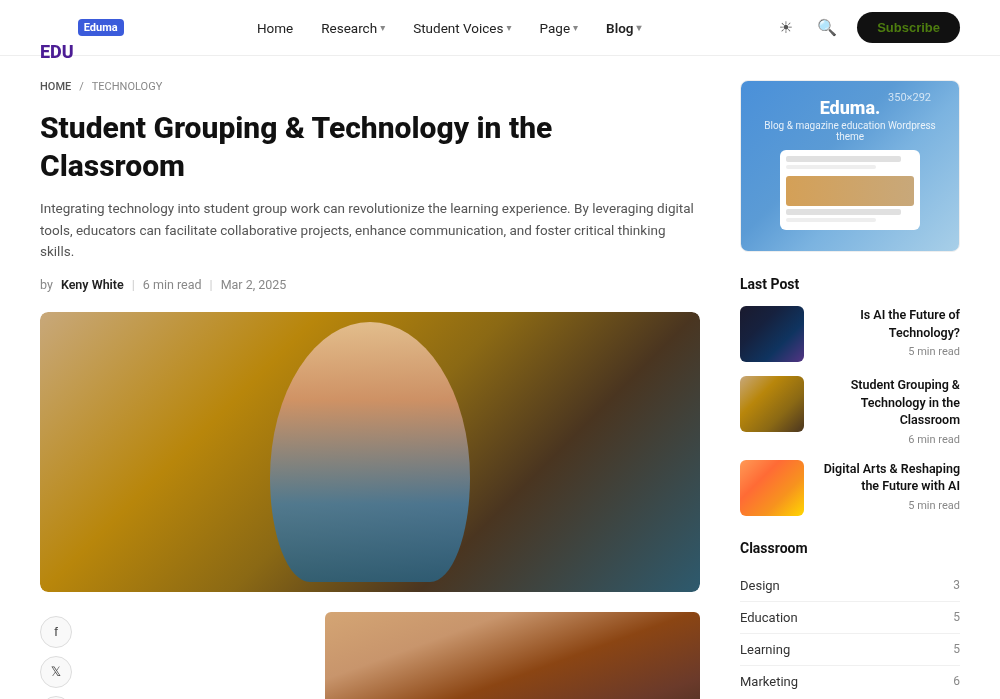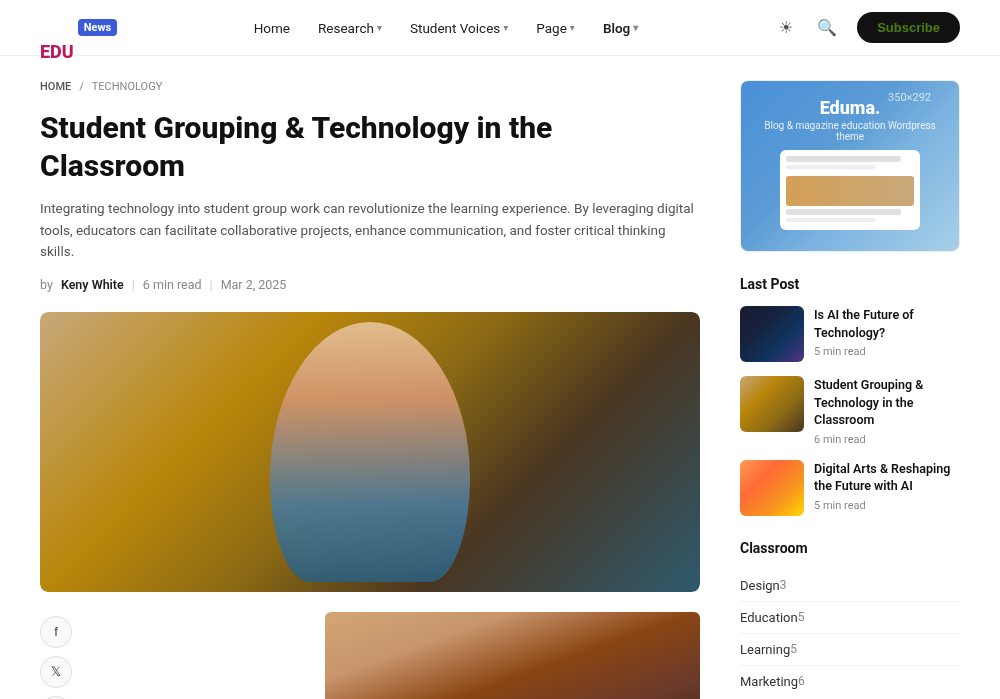--- a/index.html
+++ b/index.html
@@ -1,21 +1,21 @@
 <!DOCTYPE html>
 <html><head>
   <meta charset="utf-8">
   <style>
     * { box-sizing: border-box; margin: 0; padding: 0; }
     body { font-family: -apple-system, BlinkMacSystemFont, 'Segoe UI', Roboto, sans-serif; background: #fff; color: #222; font-size: 14px; }
 
     
     .header { display: flex; align-items: center; justify-content: space-between; padding: 0 40px; height: 56px; border-bottom: 1px solid #eee; }
     .logo { display: flex; align-items: center; gap: 4px; font-weight: 700; font-size: 18px; }
-    .logo-edu { color: #be185d; font-weight: 800; margin-top: 48px; }
+    .logo-edu { color: #4c1d95; font-weight: 800; margin-top: 48px; }
     .logo-badge { background: #3b5bdb; color: #fff; font-size: 11px; font-weight: 700; padding: 2px 6px; border-radius: 4px; }
     .nav { display: flex; align-items: center; gap: 28px; }
     .nav-item { font-size: 13.5px; color: #222; cursor: pointer; display: flex; align-items: center; gap: 3px; text-decoration: none; }
     .nav-active { font-weight: 600; }
     .nav-chevron { font-size: 10px; color: #888; }
     .header-actions { display: flex; align-items: center; gap: 16px; }
     .icon-btn { background: none; border: none; cursor: pointer; font-size: 16px; color: #555; padding: 4px; }
     .subscribe-btn { background: #111; color: #4d7c0f; border: none; border-radius: 20px; padding: 8px 20px; font-size: 13px; font-weight: 600; cursor: pointer; }
 
     
@@ -54,46 +54,46 @@
     .sidebar-ad-logo { font-size: 18px; font-weight: 800; color: #fff; margin-bottom: 2px; }
     .sidebar-ad-sub { font-size: 10px; color: rgba(255,255,255,0.85); margin-bottom: 8px; }
     .sidebar-ad-dim { font-size: 11px; color: rgba(255,255,255,0.7); position: absolute; top: 10px; right: 28px; }
     .sidebar-ad-screenshot { background: #fff; border-radius: 6px; margin: 8px auto 0; padding: 6px; width: 140px; height: 80px; display: flex; flex-direction: column; gap: 3px; overflow: hidden; }
     .ss-line { height: 6px; background: #e0e0e0; border-radius: 2px; width: 90%; }
     .ss-line-sm { height: 4px; background: #eee; border-radius: 2px; width: 70%; }
     .ss-img { height: 30px; background: linear-gradient(90deg, #d4a057, #c8a87a); border-radius: 3px; margin-top: 4px; }
 
     
     .section-title { font-size: 14px; font-weight: 700; color: #111; margin-bottom: 14px; }
-    .post-item { display: flex; gap: 10px; margin-bottom: 14px; }
+    .post-item { display: flex; gap: 10px; margin-bottom: 14px; text-align: right; }
     .post-thumb { width: 64px; height: 56px; border-radius: 6px; flex-shrink: 0; overflow: hidden; }
     .post-thumb-1 { background: linear-gradient(135deg, #1a1a2e, #16213e, #0f3460, #533483); }
     .post-thumb-2 { background: linear-gradient(135deg, #c8a87a, #b8860b, #8b6914, #4a3520); }
     .post-thumb-3 { background: linear-gradient(135deg, #ff9a56, #ff6b35, #f7931e, #ffd700); }
     .post-info { flex: 1; }
     .post-title { font-size: 12.5px; font-weight: 600; color: #111; line-height: 1.4; margin-bottom: 4px; }
     .post-read { font-size: 11px; color: #888; }
 
     
     .categories-section { margin-top: 24px; }
-    .category-item { display: flex; justify-content: flex-start; align-items: center; padding: 8px 0; border-bottom: 1px solid #f0f0f0; font-size: 13px; cursor: pointer; }
+    .category-item { display: flex; justify-content: space-between; align-items: center; padding: 8px 0; border-bottom: 1px solid #f0f0f0; font-size: 13px; cursor: pointer; }
     .category-item:last-child { border-bottom: none; }
     .category-name { color: #333; }
     .category-count { color: #888; font-size: 12px; }
 
     
     .person-silhouette { width: 200px; height: 260px; background: linear-gradient(180deg, #e8c49a 0%, #d4956e 30%, #4a7a9b 70%, #2c5f7a 100%); border-radius: 50% 50% 20% 20% / 60% 60% 40% 40%; opacity: 0.9; }
   </style>
 </head>
 <body>
 
 <header class="header">
   <div class="logo">
     <span class="logo-edu">EDU</span>
-    <span class="logo-badge">News</span>
+    <span class="logo-badge">Eduma</span>
   </div>
 
   <nav class="nav">
     <a class="nav-item">Home</a>
     <a class="nav-item">
       <span>Research</span>
       <span class="nav-chevron">▾</span>
     </a>
     <a class="nav-item">
       <span>Student Voices</span>

